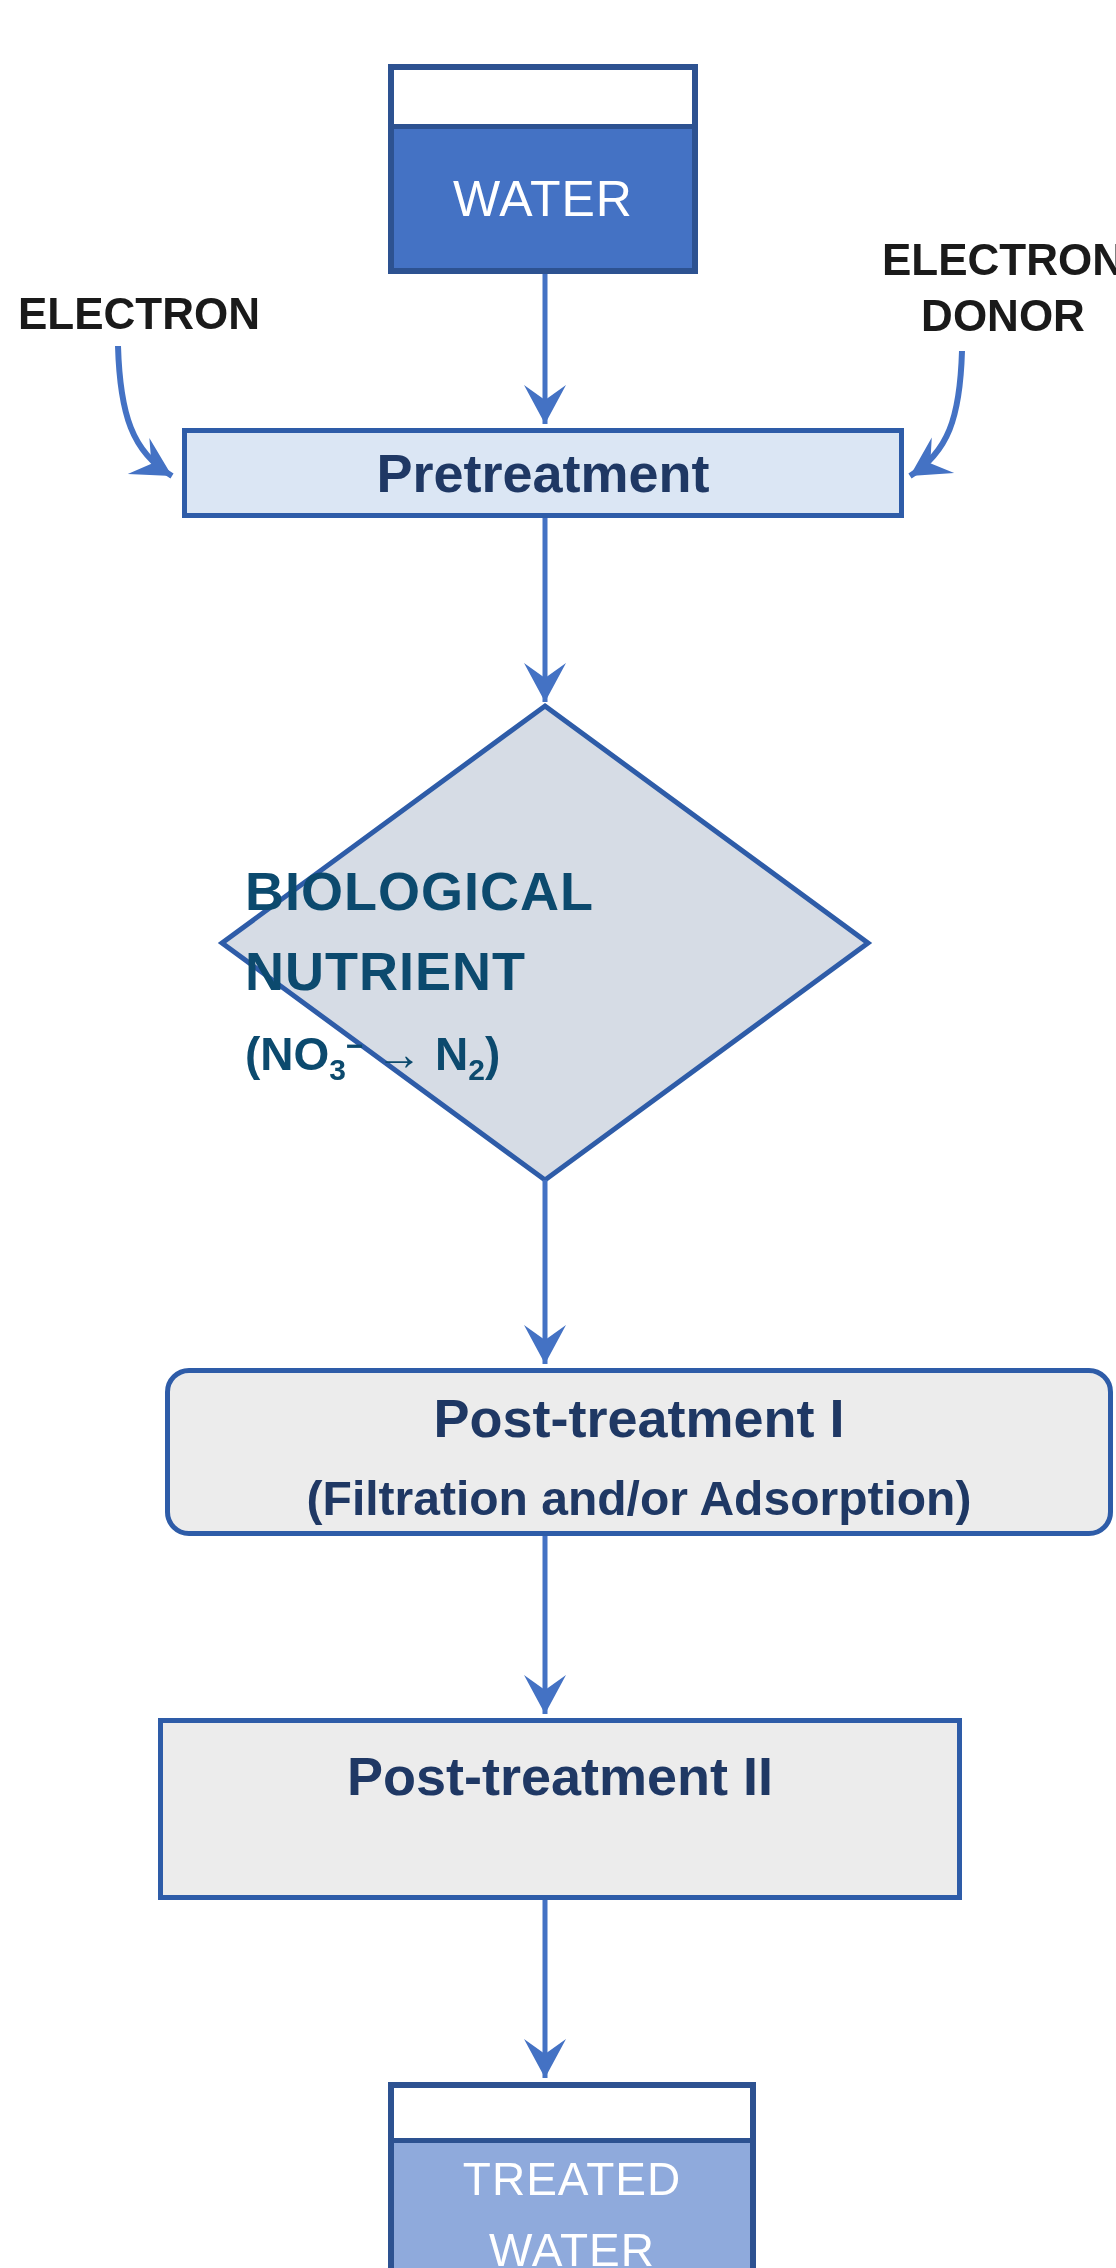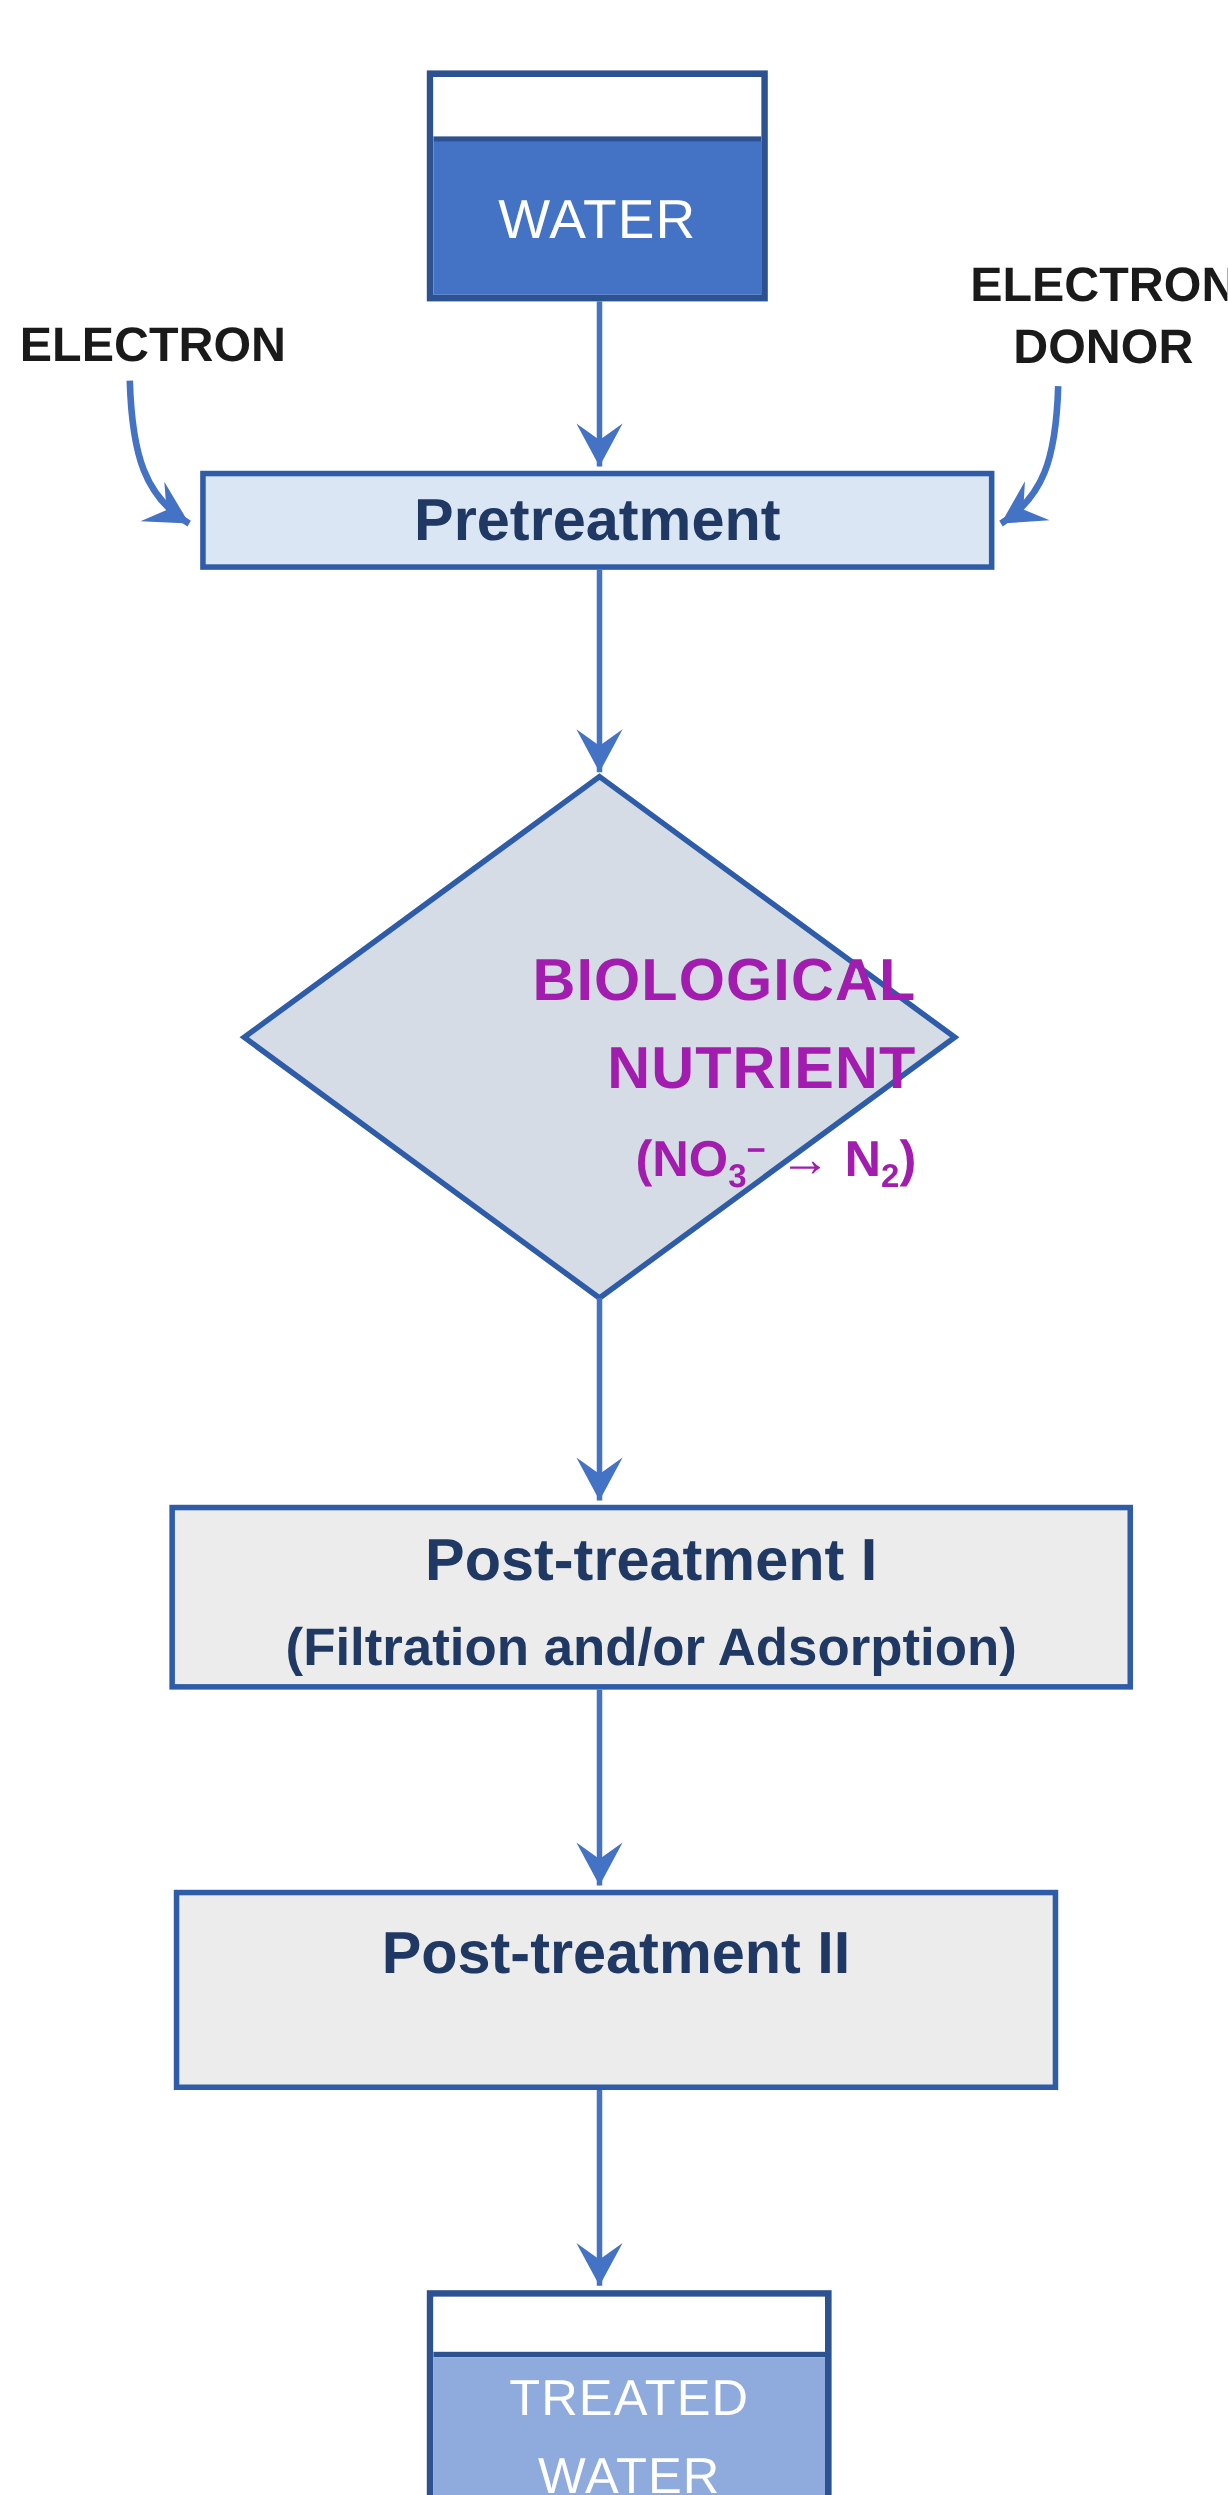--- a/index.html
+++ b/index.html
@@ -28,29 +28,29 @@
   .tank-treated .liquid{background:#8faadc;}
   .tank-label{color:#ffffff;font-size:50px;line-height:60px;letter-spacing:1px;}
   .tank-treated .tank-label{font-size:46px;line-height:71px;letter-spacing:1px;}
 
   
   .pretreatment{left:182px;top:382px;width:722px;height:90px;
     background:#dbe6f4;border:5px solid #2e5ca8;}
   .pretreatment .title{color:#1f3864;font-size:54px;font-weight:600;}
 
   
-  .diamond-label{position:absolute;left:233px;top:805px;width:600px;text-align:right;color:#a21caf;}
+  .diamond-label{position:absolute;left:245px;top:805px;width:600px;text-align:left;color:#0c4a6e;}
   .diamond-label .big{font-size:54px;line-height:80px;font-weight:600;letter-spacing:1px;}
   .diamond-label .formula{font-size:46px;line-height:70px;font-weight:600;}
   .diamond-label sub{font-size:30px;vertical-align:-10px;}
   .diamond-label sup{font-size:30px;vertical-align:14px;}
 
   
   .postbox{background:#ececec;border:5px solid #2e5ca8;justify-content:flex-start;}
-  .post1{left:154px;top:1322px;width:876px;height:168px;padding-top:6px;}
+  .post1{left:165px;top:1322px;width:948px;height:168px;padding-top:6px;border-radius:24px;}
   .post2{left:158px;top:1672px;width:804px;height:182px;padding-top:14px;}
   .postbox .title{color:#1f3864;font-size:54px;line-height:78px;font-weight:600;}
   .postbox .subtitle{color:#1f3864;font-size:48px;line-height:84px;font-weight:600;}
 
   
   .side-label{position:absolute;color:#1a1a1a;font-weight:600;font-size:44px;line-height:56px;}
   .nutrient{left:18px;top:240px;}
   .electron{left:850px;top:186px;width:306px;text-align:center;}
 </style>
 </head>

